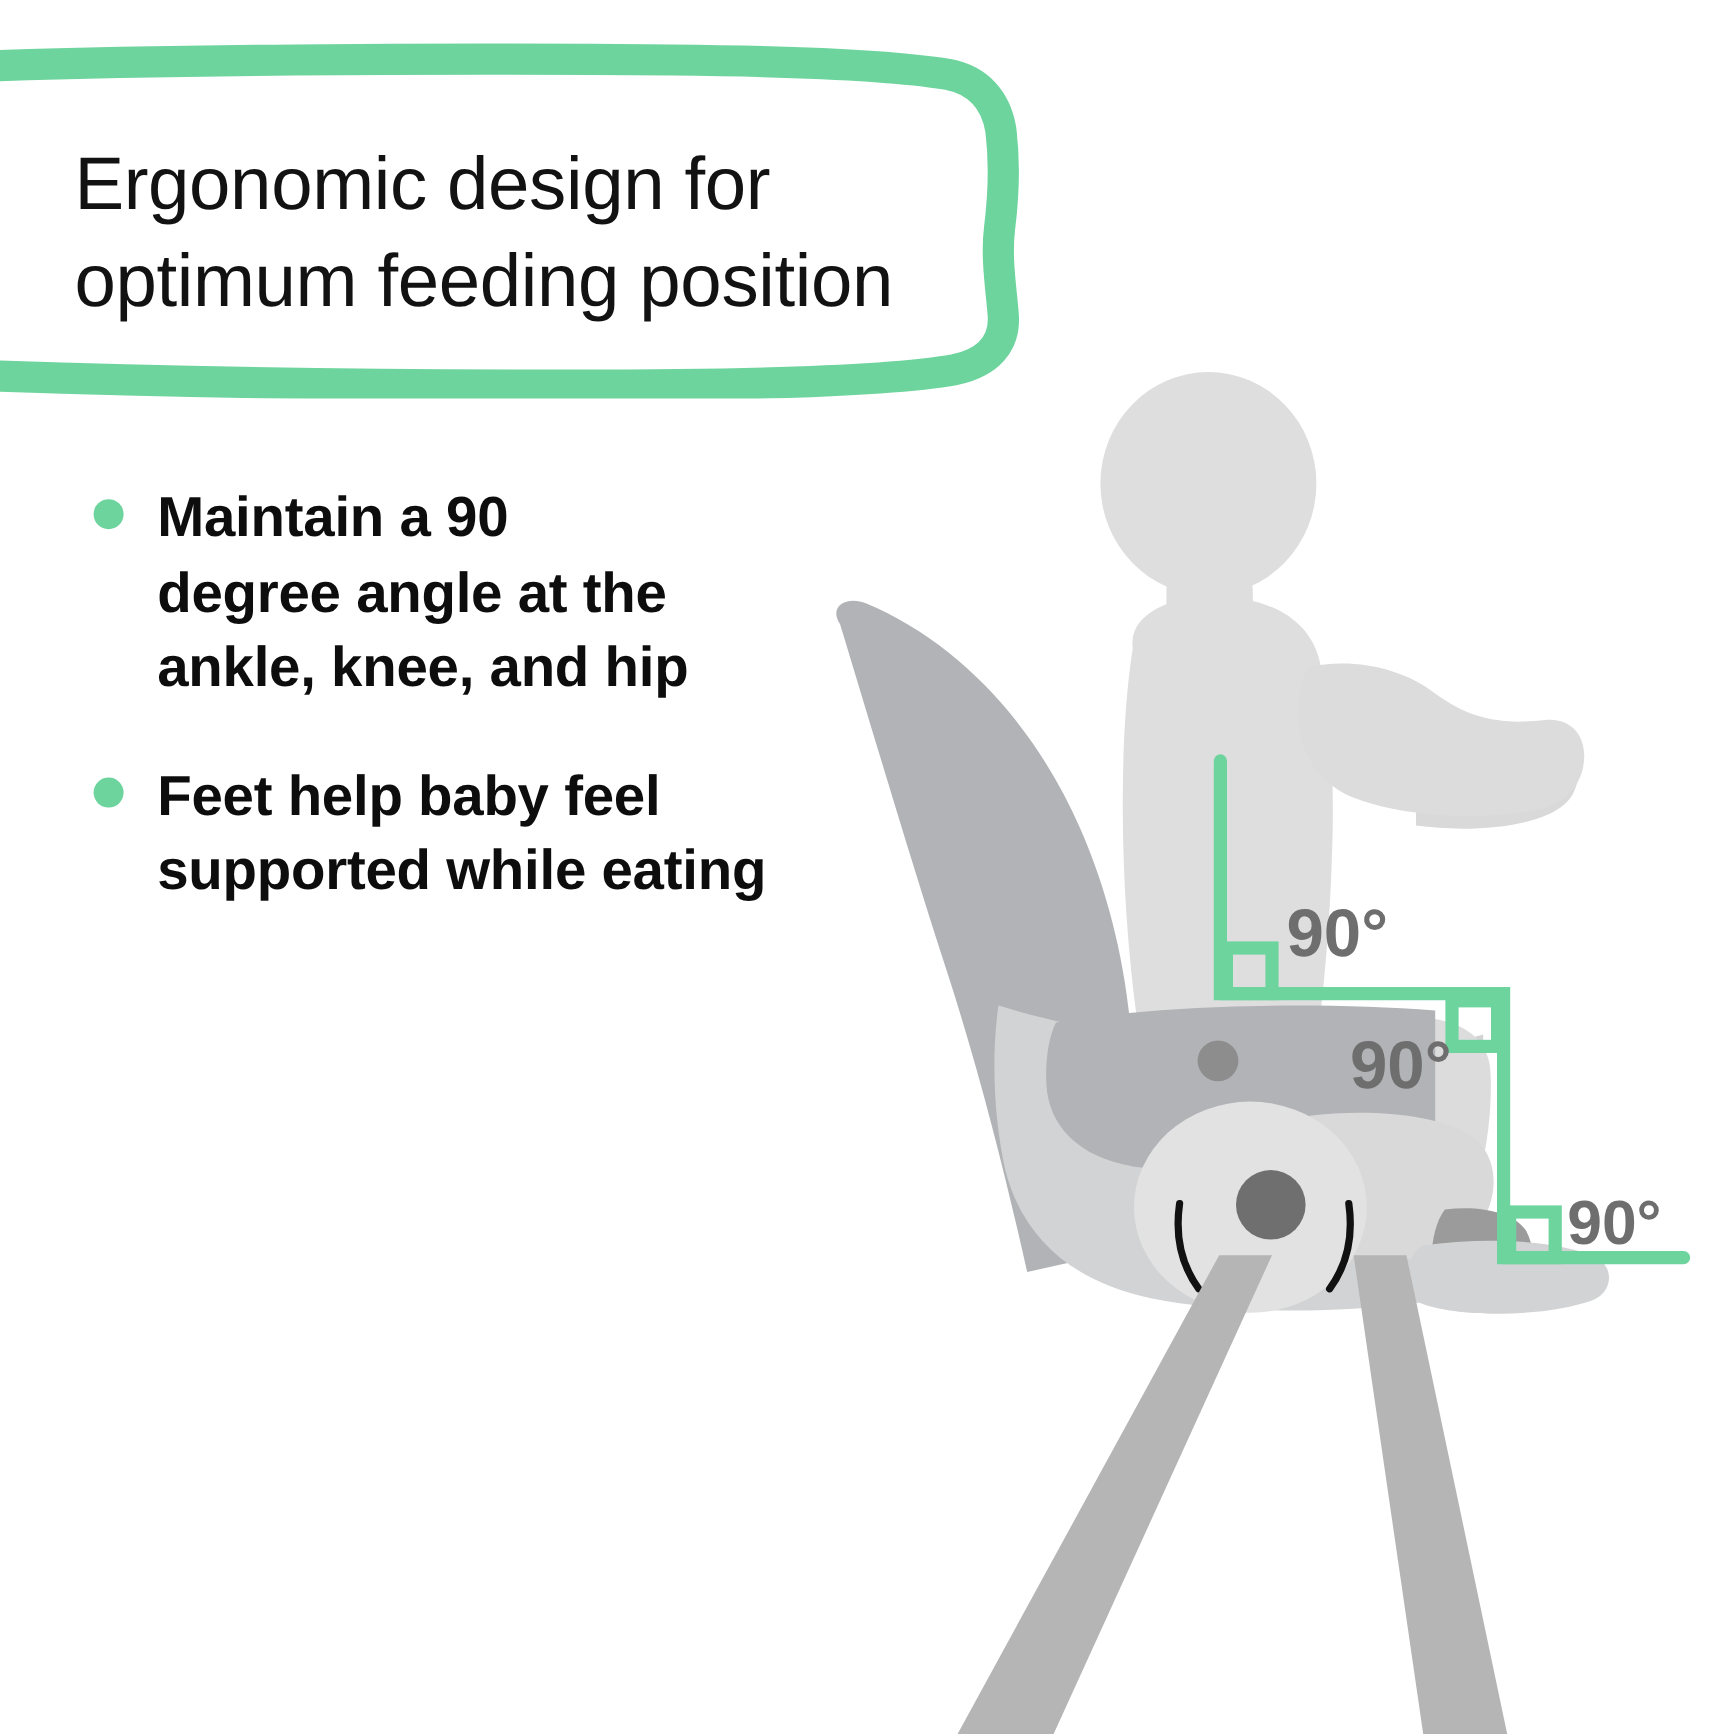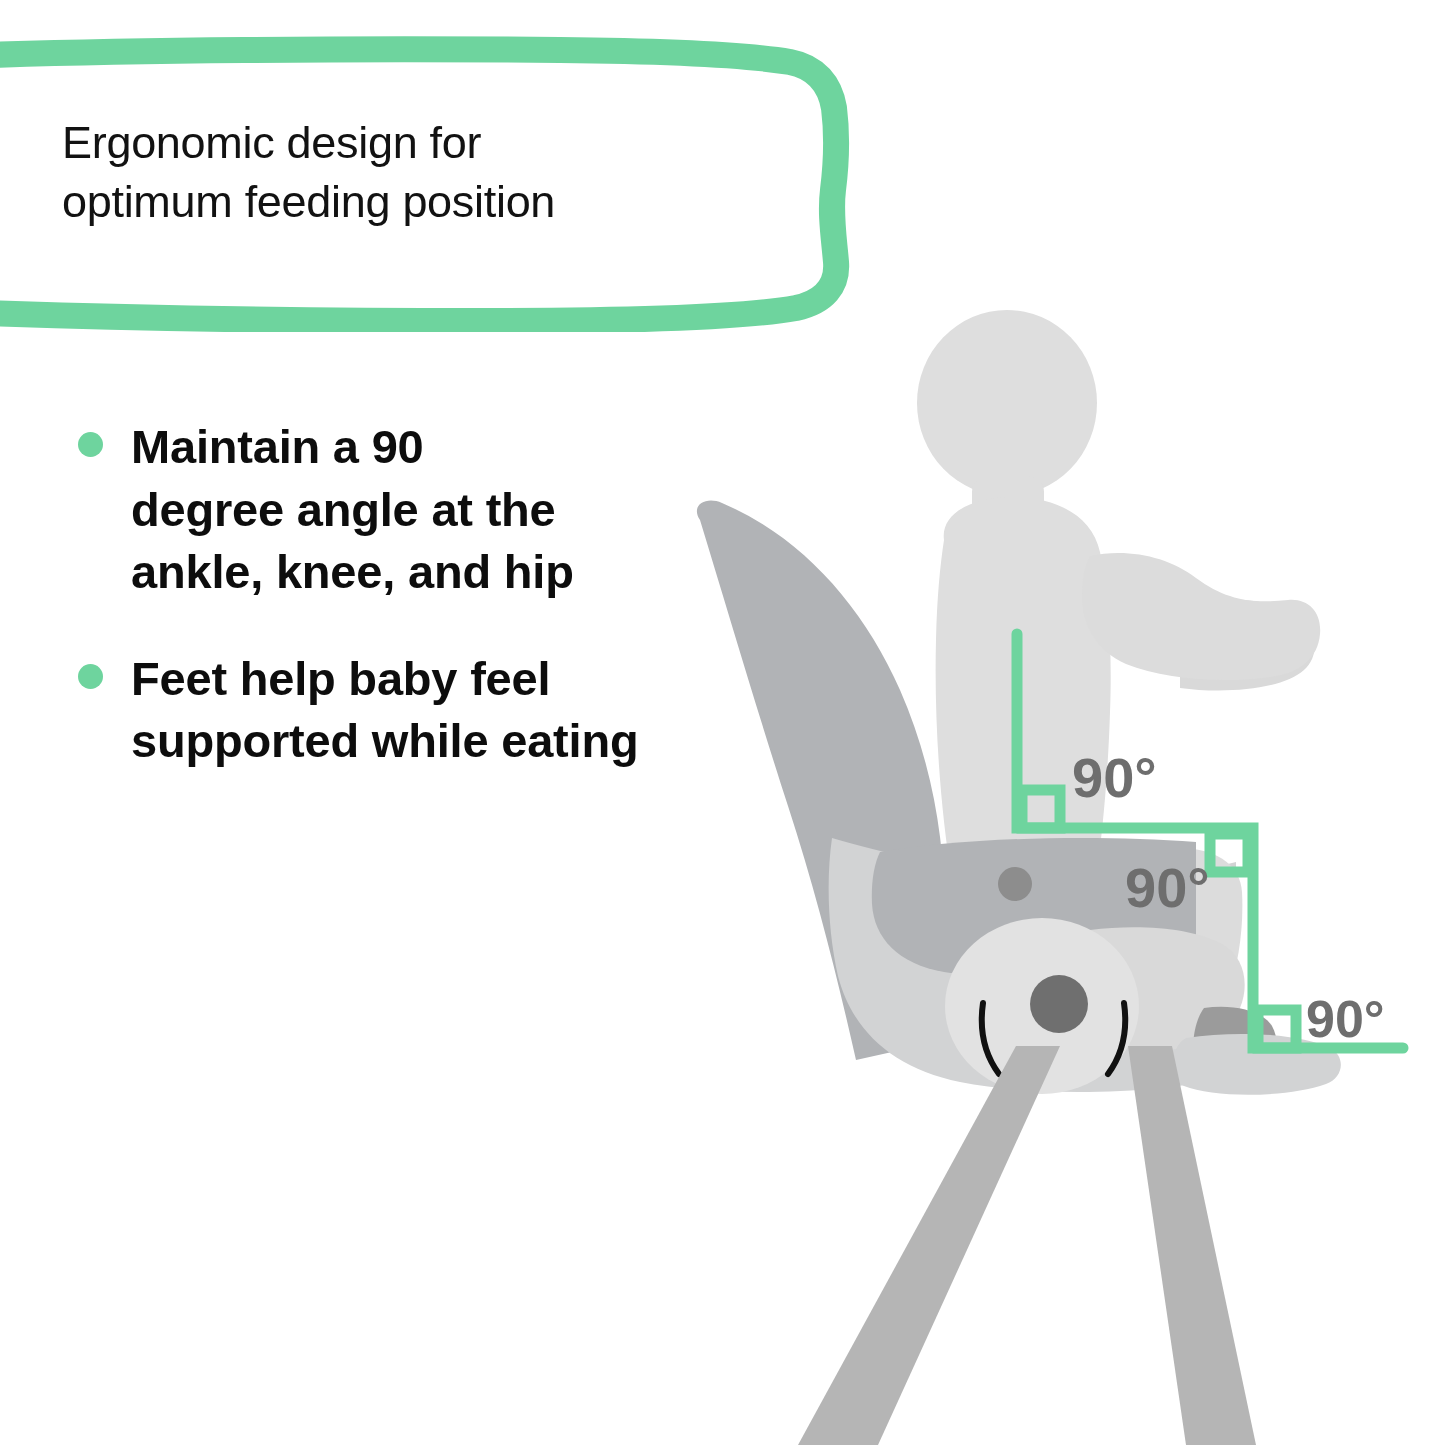--- a/index.html
+++ b/index.html
@@ -15,30 +15,30 @@
   
   #illustration{position:absolute;left:0;top:0;width:1445px;height:1445px;}
 
   
   #title-card{
     position:absolute;left:0;top:22px;width:880px;height:310px;
   }
   #title-frame{position:absolute;left:0;top:0;width:880px;height:310px;}
   #title-text{
     position:absolute;left:62px;top:92px;width:770px;
-    font-size:45px;line-height:1.30;
+    font-size:62px;line-height:1.30;
     font-weight:400;color:#121212;
     letter-spacing:-0.3px;
     white-space:pre-line;
     font-stretch:condensed;
   }
 
   
   #bullets{
-    position:absolute;left:78px;top:416px;width:660px;
+    position:absolute;left:78px;top:400px;width:660px;
   }
   .bullet-row{
     position:relative;
     display:flex;
     align-items:flex-start;
     margin-bottom:44px;
   }
   .bullet-dot{
     flex:0 0 auto;
     width:25px;height:25px;border-radius:50%;

